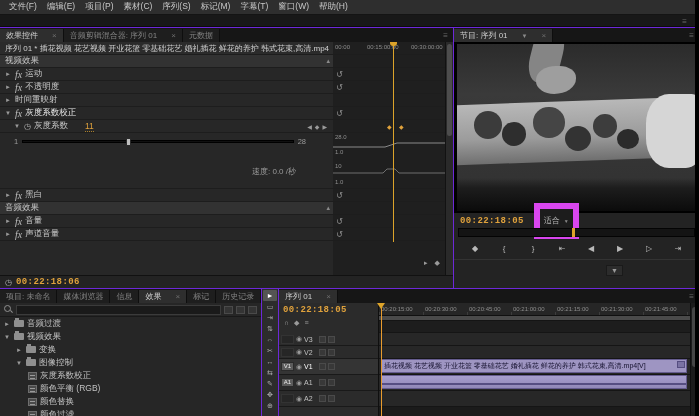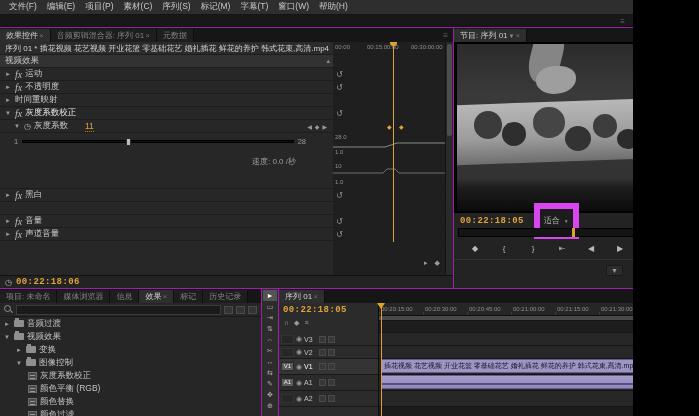--- a/index.html
+++ b/index.html
@@ -1,36 +1,36 @@
 <!DOCTYPE html>
 <html lang="zh"><head>
 <meta charset="utf-8">
 <style>
   * { box-sizing: border-box; margin: 0; padding: 0; }
   body { background:#000; }
-  #app { position:relative; width:633px; height:416px; background:#a21caf;
+  #app { position:relative; width:695px; height:416px; background:#6d28d9;
          font-family:"Liberation Sans","DejaVu Sans",sans-serif; font-size:9px; color:#c3c3c3;
          overflow:hidden; }
 
   
   .menubar { position:absolute; top:0; left:0; right:0; height:15px; background:#2e2e2e;
              border-bottom:1px solid #141414; display:flex; align-items:center; padding:0 4px; }
   .menu-item { padding:1px 5px; font-size:8.5px; color:#c8c8c8; white-space:nowrap; }
 
   
   .srcrow { position:absolute; top:15px; left:0; right:0; height:12px; background:#181818;
             border-bottom:1px solid #0c0c0c; }
   .src-tab { display:inline-block; height:12px; line-height:12px; padding:0 10px; background:#242424;
              color:#8d8d8d; font-size:8px; border-right:1px solid #0e0e0e;margin-top:16px; }
   .srcrow .pmenu { position:absolute; right:3px; top:2px; }
 
   
   .panel { position:absolute; background:#232323; }
   .tabbar { height:14px; background:#161616; display:flex; align-items:flex-end; position:relative; }
-  .tab { height:13px; display:flex; align-items:center; gap:1px; padding:0 6px; background:#1e1e1e;
+  .tab { height:13px; display:flex; align-items:center; gap:14px; padding:0 6px; background:#1e1e1e;
          color:#848484; font-size:8px; border-right:1px solid #0e0e0e; white-space:nowrap; }
   .tab.on { background:#2e2e2e; color:#cfcfcf; }
   .closex { color:#6e6e6e; font-size:8px; line-height:1; }
   .pmenu { margin-left:auto; align-self:center; color:#6a6a6a; font-size:8px; padding:0 5px; }
   .gold { color:#e0a23c; }
   .tc { font-size:9px; font-weight:bold; letter-spacing:.4px;font-family:Liberation Mono, monospace; }
 
   
   .ec { left:0; top:28px; width:453px; height:260px; }
   .ec-body { position:absolute; top:14px; left:0; right:0; bottom:13px; overflow:hidden;
@@ -49,21 +49,21 @@
   .ruler-tick { position:absolute; top:2px; font-size:6px; color:#8e8e8e; white-space:nowrap; }
   .kfnav { margin-left:auto; display:flex; gap:3px; color:#9a9a9a; font-size:6px; align-items:center; padding-right:3px; }
   .hotval { color:#e0a23c; border-bottom:1px dotted #a97f2b; font-size:8.5px; margin-left:14px; }
   .stopw { color:#b0b0b0; font-size:8px; flex:none; }
   .ecblock { display:flex; height:56px; border-bottom:1px solid #1d1d1d; }
   .blockl { width:333px; display:flex; flex-direction:column; padding:2px 3px 0 14px; }
   .srow { display:flex; align-items:center; gap:4px; height:13px; padding-right:24px; }
   .minmax { font-size:7.5px; color:#9a9a9a; }
   .slider { flex:1; height:3px; background:#101010; border:1px solid #000; position:relative; }
   .shandle { position:absolute; left:38%; top:-3px; width:5px; height:8px; background:#bdbdbd; border:1px solid #2a2a2a; }
-  .vrow { margin-top:8px; display:flex; justify-content:flex-end; padding-right:34px; font-size:8px; color:#9a9a9a; }
+  .vrow { margin-top:18px; display:flex; justify-content:flex-end; padding-right:34px; font-size:8px; color:#9a9a9a; }
   .glane { position:relative; }
   .glabel { position:absolute; left:2px; font-size:6px; color:#8e8e8e; }
   .ec-ph { position:absolute; left:393px; top:0; width:1px; height:200px; background:#dca32a; z-index:5; }
   .ec-ph::before { content:""; position:absolute; left:-3px; top:0; width:7px; height:4px; background:#dca32a;
                    border-radius:0 0 3px 3px; }
   .kdia { position:absolute; color:#e0a23c; font-size:6px; top:3px; }
   .ec-scroll { position:absolute; top:0; right:0; bottom:0; width:8px; background:#2a2a2a; border-left:1px solid #121212; }
   .ec-scroll .thumb { position:absolute; top:2px; left:1px; right:1px; height:92px; background:#4d4d4d; border-radius:3px; }
   .lane-mini { position:absolute; bottom:8px; left:424px; display:flex; gap:7px; color:#9a9a9a; font-size:7px; }
   .ec-foot { position:absolute; left:0; right:0; bottom:0; height:13px; background:#232323;
@@ -292,20 +292,24 @@
           <span class="tri">►</span>
           <span class="fxb">fx</span>
           <span class="elabel">黑白</span>
         </div>
         <div class="lane">
             <span class="reset">↺</span>
           </div>
       </div>
 
       <div class="ecrow sec">
+        <div class="ecl">
+          <span class="elabel">音频效果</span>
+          <span class="collapse">▴</span>
+        </div>
         <div class="lane"></div>
       </div>
 
       <div class="ecrow">
         <div class="ecl">
           <span class="tri">►</span>
           <span class="fxb">fx</span>
           <span class="elabel">音量</span>
         </div>
         <div class="lane">

